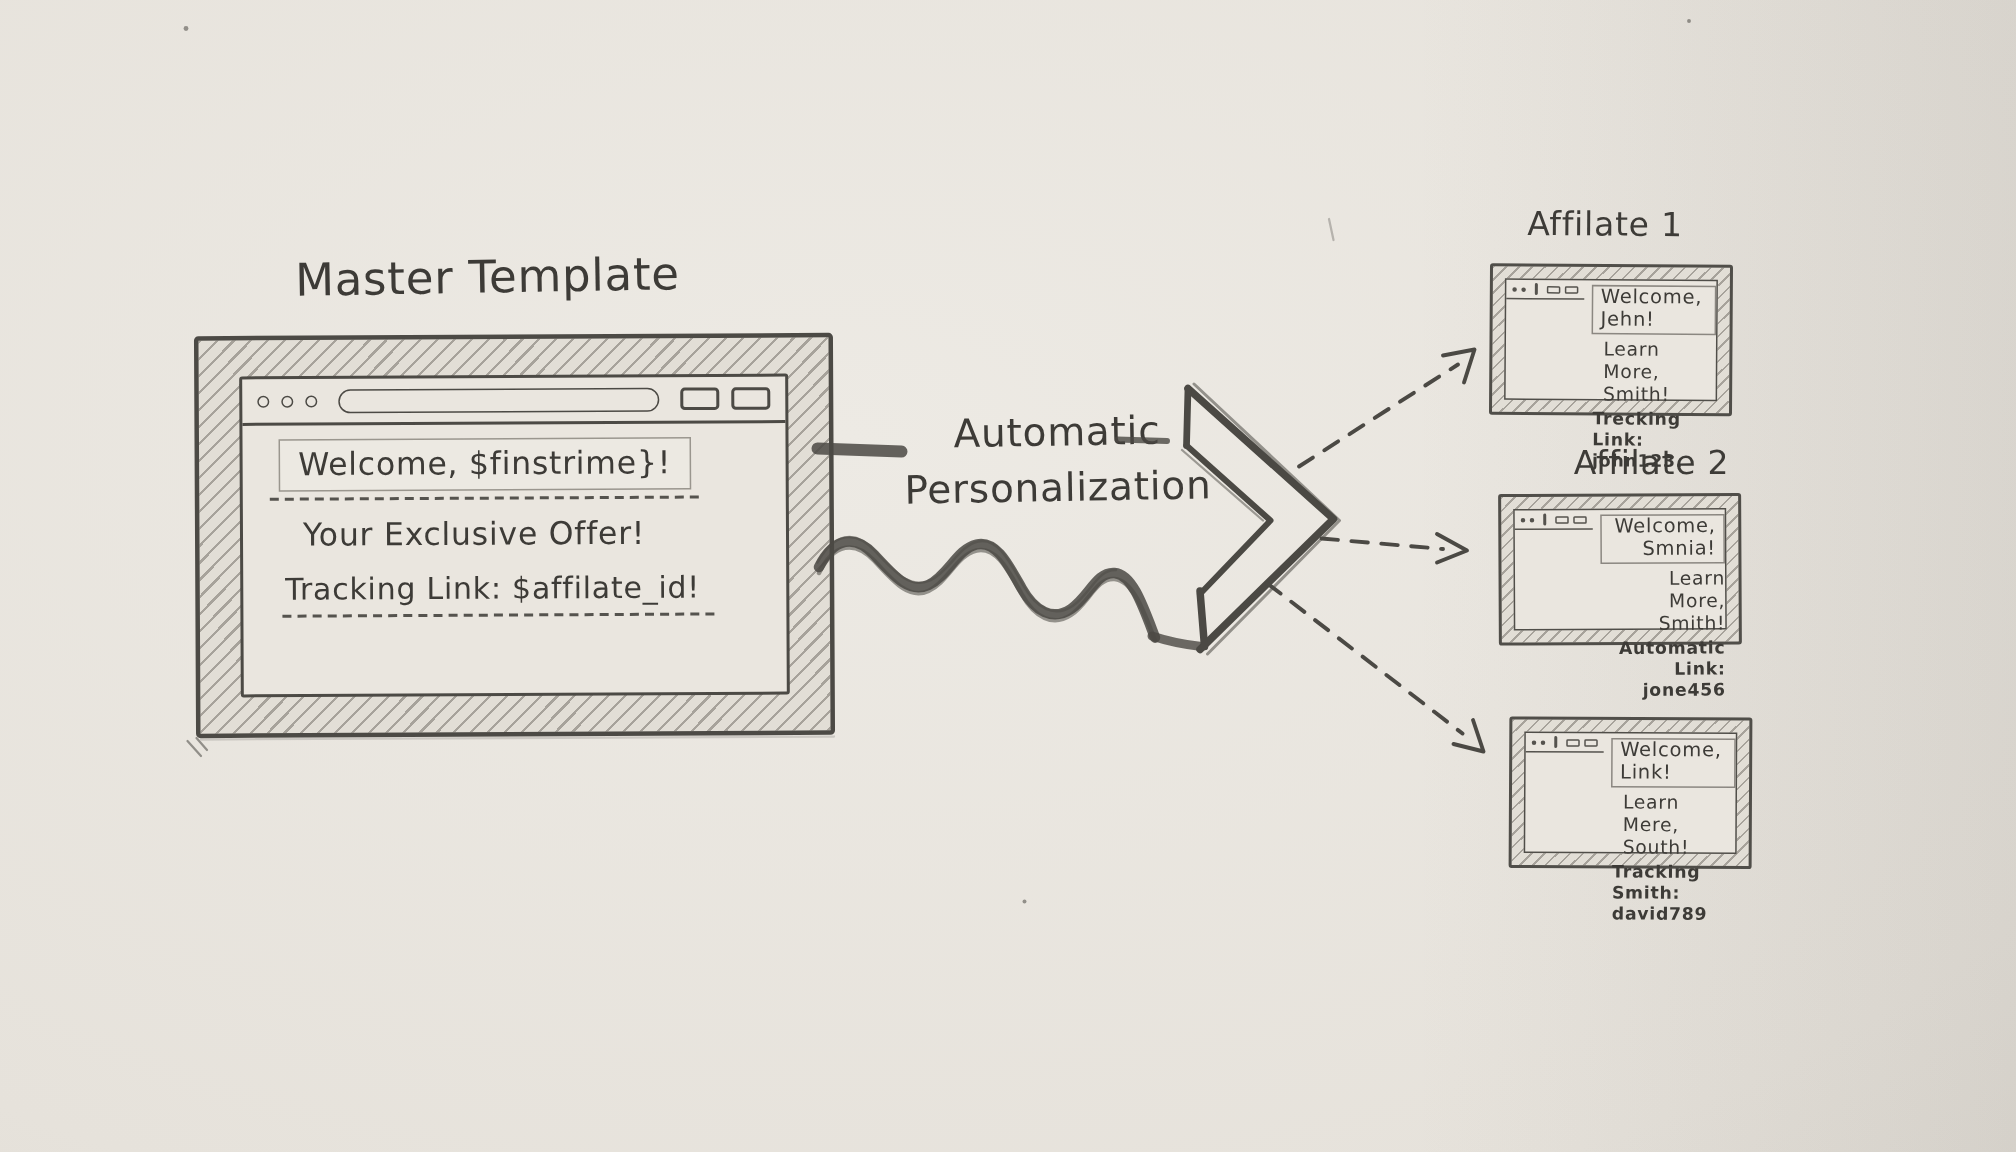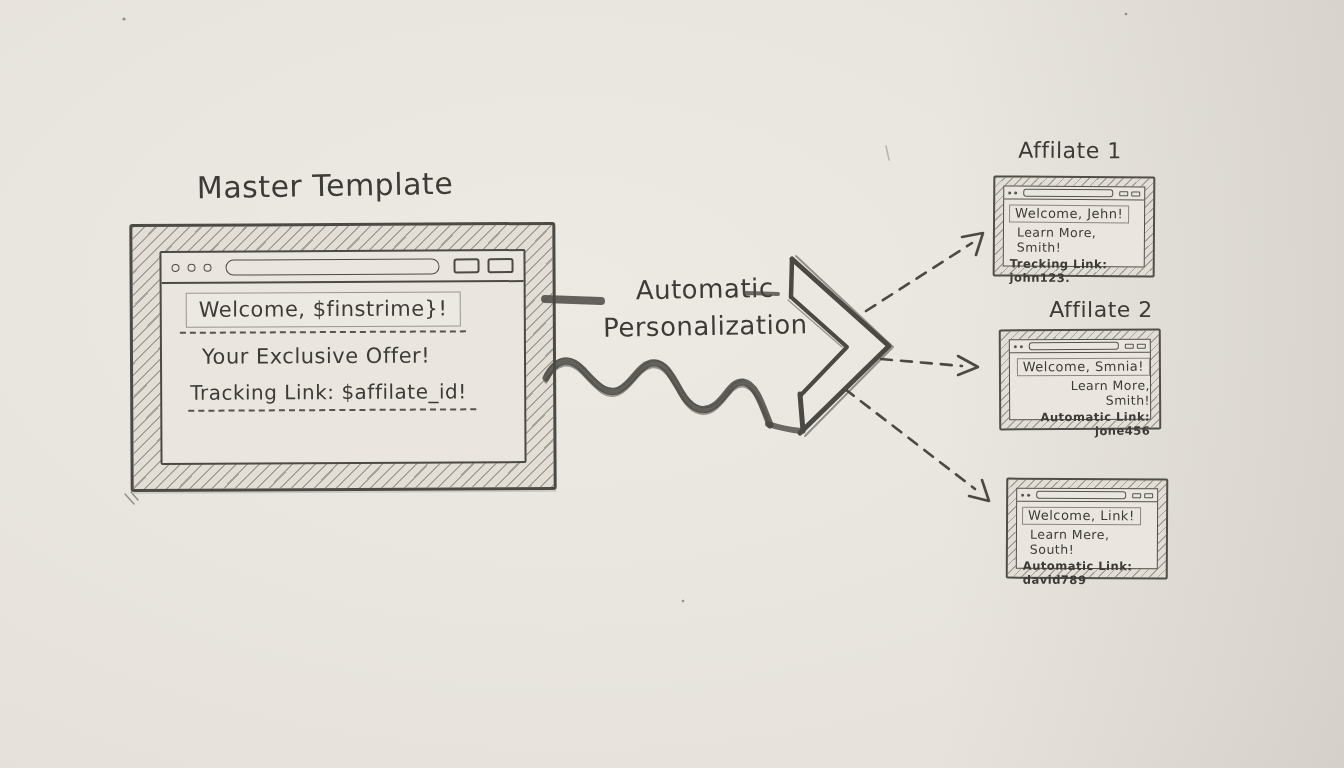--- a/index.html
+++ b/index.html
@@ -76,21 +76,21 @@
   .mini-frame{
     position:absolute;width:162px;height:101px;
     border:2.5px solid #504e49;box-sizing:border-box;padding:8px;border-radius:2px;
   }
   .f-a1{left:993px;top:176px;transform:rotate(.4deg);}
   .f-a2{left:999px;top:329px;transform:rotate(-.3deg);text-align:right;}
   .f-dl{left:1006px;top:478px;transform:rotate(.3deg);}
   .mini-window{
     width:100%;height:100%;box-sizing:border-box;
     border:1.5px solid #504e49;background:#eae6df;
-    display:flex;flex-direction:column;
+    display:flex;flex-direction:row;
   }
   .mini-toolbar{
     height:13px;flex:none;border-bottom:1.5px solid #55534e;
     display:flex;align-items:center;padding:0 4px;gap:3px;box-sizing:border-box;
   }
   .mini-dot{width:3px;height:3px;border-radius:50%;background:#55534e;flex:none;}
   .mini-addr{flex:1;height:6px;border:1px solid #55534e;border-radius:3px;margin:0 3px;}
   .mini-btn{width:9px;height:5px;border:1px solid #55534e;border-radius:1px;box-sizing:border-box;flex:none;}
   .mini-content{flex:1;padding:3px 0 0 0;}
   .mini-greet{
@@ -218,18 +218,18 @@
       <div class="mini-toolbar">
         <span class="mini-dot"></span>
         <span class="mini-dot"></span>
         <span class="mini-addr"></span>
         <span class="mini-btn"></span>
         <span class="mini-btn"></span>
       </div>
       <div class="mini-content">
         <span class="mini-greet handtext">Welcome, Link!</span>
         <div class="mini-learn handtext">Learn Mere, South!</div>
-        <div class="mini-track handtext">Automatic Link: david789</div>
+        <div class="mini-track handtext">Tracking Smith: david789</div>
       </div>
     </div>
   </div>
 
 </div>
 
 </body></html>

